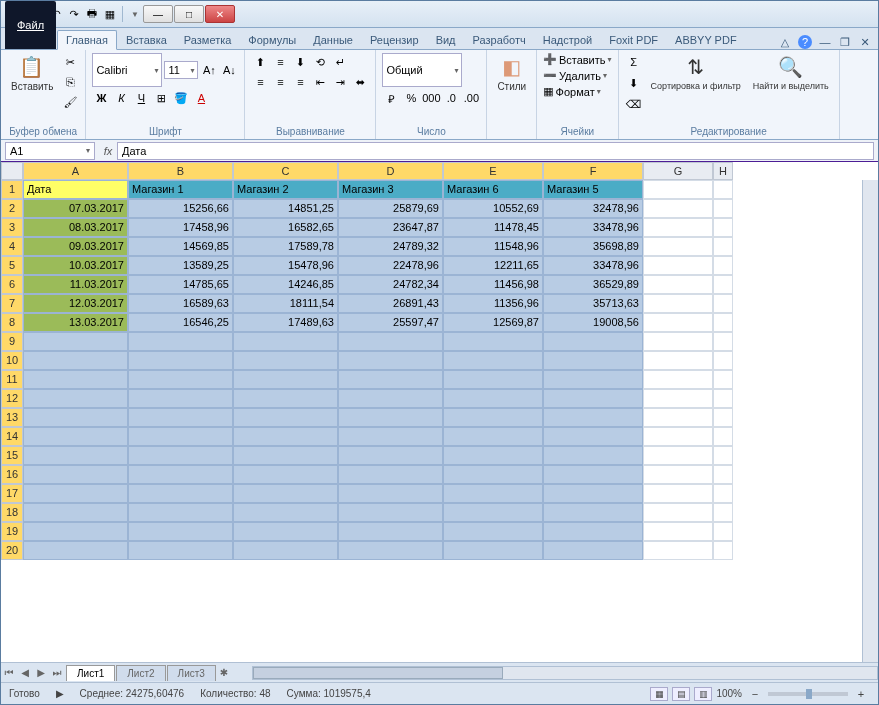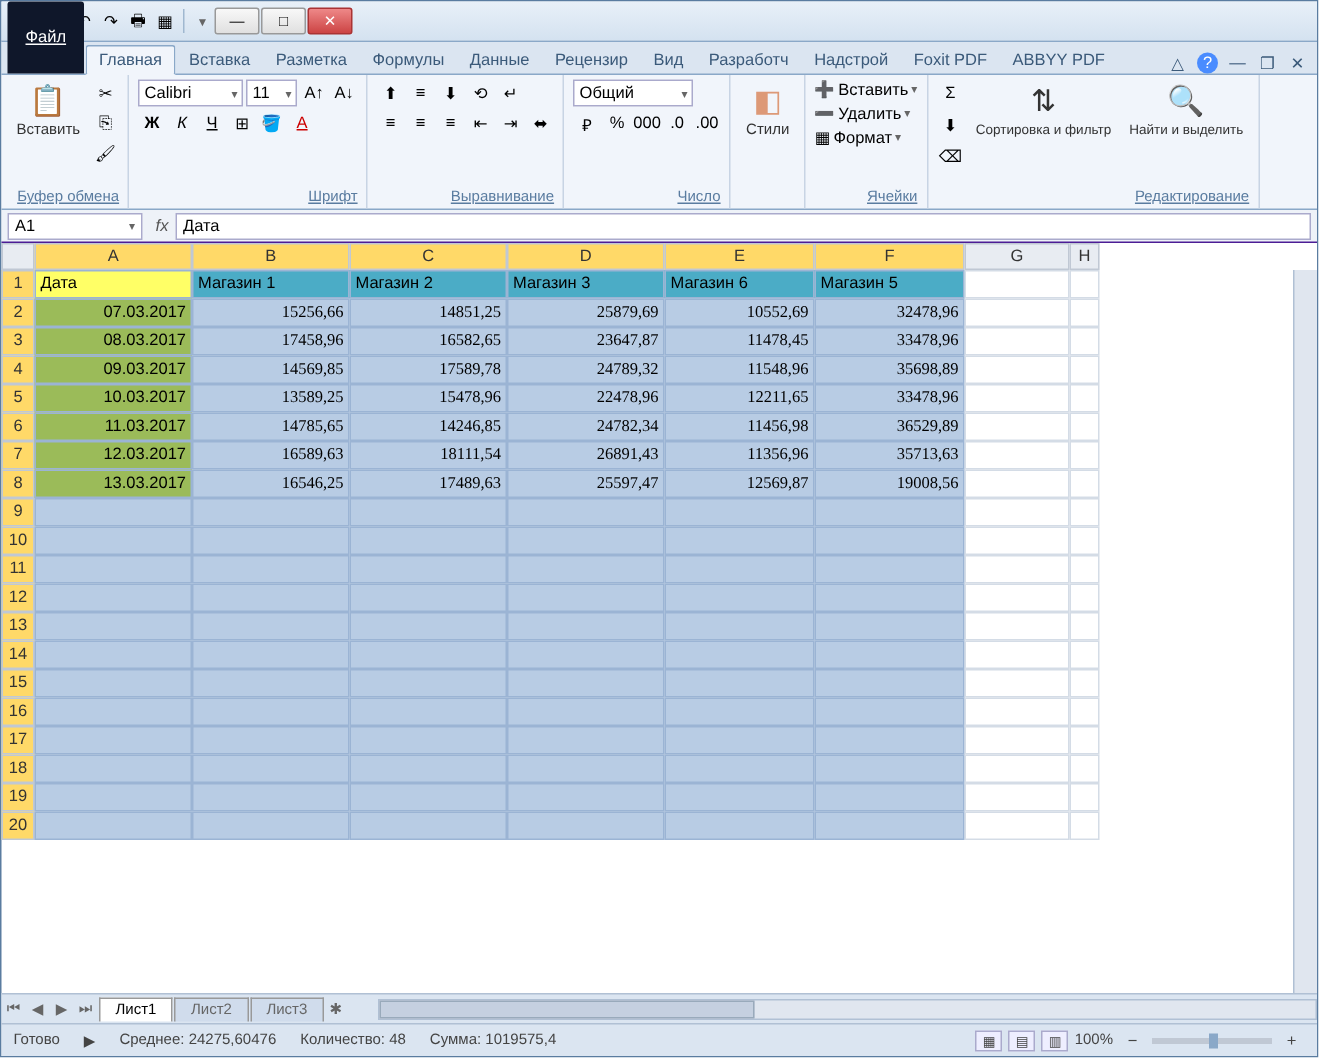--- a/index.html
+++ b/index.html
@@ -15,46 +15,46 @@
 .winbtn.close { background: linear-gradient(#e88,#c44); color: #fff; border-color: #a33; }
 .ribbon-tabs { height: 22px; background: #dbe5f1; display: flex; align-items: flex-end; padding-left: 4px; gap: 1px; border-bottom: 1px solid #8aa8c8; }
 .tab { padding: 3px 8px; font-size: 11px; color: #3b5a7a; cursor: pointer; }
 .tab.file { background: #0f172a; color: #fff; border-radius: 2px 2px 0 0; padding: 18px 12px; text-decoration: underline; }
 .tab.active { background: #f1f5fb; border: 1px solid #8aa8c8; border-bottom: 1px solid #f1f5fb; border-radius: 2px 2px 0 0; margin-bottom: -1px; }
 .tab-right { margin-left: auto; display: flex; gap: 6px; padding-right: 6px; align-items: center; }
 .tab-right span { width: 14px; height: 14px; display: flex; align-items: center; justify-content: center; font-size: 11px; color: #3b5a7a; }
 .ribbon { height: 90px; background: #f1f5fb; border-bottom: 1px solid #8aa8c8; display: flex; }
 .rgroup { border-right: 1px solid #c8d4e4; padding: 3px 6px 1px; display: flex; flex-direction: column; }
 .rgroup-body { flex: 1; display: flex; gap: 4px; align-items: flex-start; }
-.rgroup-label { font-size: 10px; color: #5a7ca0; text-align: right; padding: 1px 0; text-decoration: underline; }
+.rgroup-label { font-size: 10px; color: #5a7ca0; text-align: center; padding: 1px 0; }
 .bigbtn { display: flex; flex-direction: column; align-items: center; gap: 2px; padding: 2px 4px; font-size: 10px; color: #333; }
 .bigbtn .ico { width: 24px; height: 24px; display: flex; align-items: center; justify-content: center; font-size: 20px; }
 .col { display: flex; flex-direction: column; gap: 2px; }
 .row { display: flex; gap: 2px; align-items: center; }
 .smallbtn { width: 18px; height: 18px; display: flex; align-items: center; justify-content: center; font-size: 11px; border: 1px solid transparent; }
-.fontsel { width: 70px; height: 18px; border: 1px solid #aac; background: #fff; font-size: 11px; padding: 0 3px; display: flex; align-items: center; justify-content: space-between; }
+.fontsel { width: 70px; height: 18px; border: 1px solid #aac; background: #fff; font-size: 11px; padding: 16px 3px; display: flex; align-items: center; justify-content: space-between; }
 .sizesel { width: 34px; height: 18px; border: 1px solid #aac; background: #fff; font-size: 11px; padding: 0 3px; display: flex; align-items: center; justify-content: space-between; }
 .namebox-row { height: 22px; border-bottom: 1px solid #4c1d95; display: flex; align-items: center; background: #eef2f8; }
 .namebox { width: 90px; height: 18px; border: 1px solid #aac; background: #fff; margin: 0 4px; padding: 0 4px; font-size: 11px; display: flex; align-items: center; justify-content: space-between; }
 .fx-btn { width: 18px; height: 18px; display: flex; align-items: center; justify-content: center; font-style: italic; font-size: 11px; color: #555; }
 .formula-input { flex: 1; height: 18px; border: 1px solid #aac; background: #fff; padding: 0 4px; font-size: 11px; margin-right: 4px; }
 .sheet-area { flex: 1; overflow: hidden; position: relative; display: flex; flex-direction: column; }
 .grid { display: grid; grid-template-columns: 22px 105px 105px 105px 105px 100px 100px 70px 20px; }
 .corner { background: #e8ecf2; border: 1px solid #c0c8d4; }
 .colhdr { background: #e8ecf2; border: 1px solid #c0c8d4; text-align: center; font-size: 11px; color: #333; height: 18px; line-height: 16px; }
 .colhdr.sel { background: #ffd968; }
 .rowhdr { background: #e8ecf2; border: 1px solid #c0c8d4; text-align: center; font-size: 11px; color: #333; height: 19px; line-height: 17px; }
 .rowhdr.sel { background: #ffd968; }
 .cell { border: 1px solid #d4dce6; height: 19px; font-size: 11px; padding: 0 3px; line-height: 17px; overflow: hidden; white-space: nowrap; }
 .cell.sel { background: #b8cce4; border-color: #9bb4d4; }
 .cell.empty-sel { background: #b8cce4; border-color: #9bb4d4; }
 .hdr-date { background: #ffff66 !important; font-weight: normal; }
 .hdr-mag { background: #4bacc6 !important; color: #000; }
 .date-cell { background: #9bbb59 !important; text-align: right; color: #000; }
-.num-cell { text-align: right; font-family: Liberation Serif, serif; }
+.num-cell { text-align: right; }
 .sheet-tabs { height: 20px; background: #dbe5f1; display: flex; align-items: center; border-top: 1px solid #b0c0d4; font-size: 10px; }
 .navbtn { width: 16px; height: 16px; display: flex; align-items: center; justify-content: center; color: #666; }
 .sheettab { padding: 2px 10px; background: #fff; border: 1px solid #999; border-bottom: none; margin-left: 1px; }
 .sheettab.inactive { background: #d0dcec; color: #666; }
 .hscroll { flex:1; height:14px; margin-left: 20px; background:#e0e6ef; border:1px solid #b0c0d4; position:relative; }
 .hscroll-thumb { position:absolute; left:0; top:0; width:40%; height:100%; background:#c5d0e0; border:1px solid #9ab; }
 .statusbar { height: 22px; background: #dbe5f1; border-top: 1px solid #b0c0d4; display: flex; align-items: center; padding: 0 8px; font-size: 10px; color: #444; gap: 16px; }
 .status-right { margin-left: auto; display: flex; align-items: center; gap: 4px; }
 .viewbtn { width: 18px; height: 14px; border: 1px solid #aac; background: #eef; display:flex; align-items:center; justify-content:center; font-size:9px; }
 .zoomslider { width: 80px; height: 4px; background: #c0c8d4; position: relative; }

